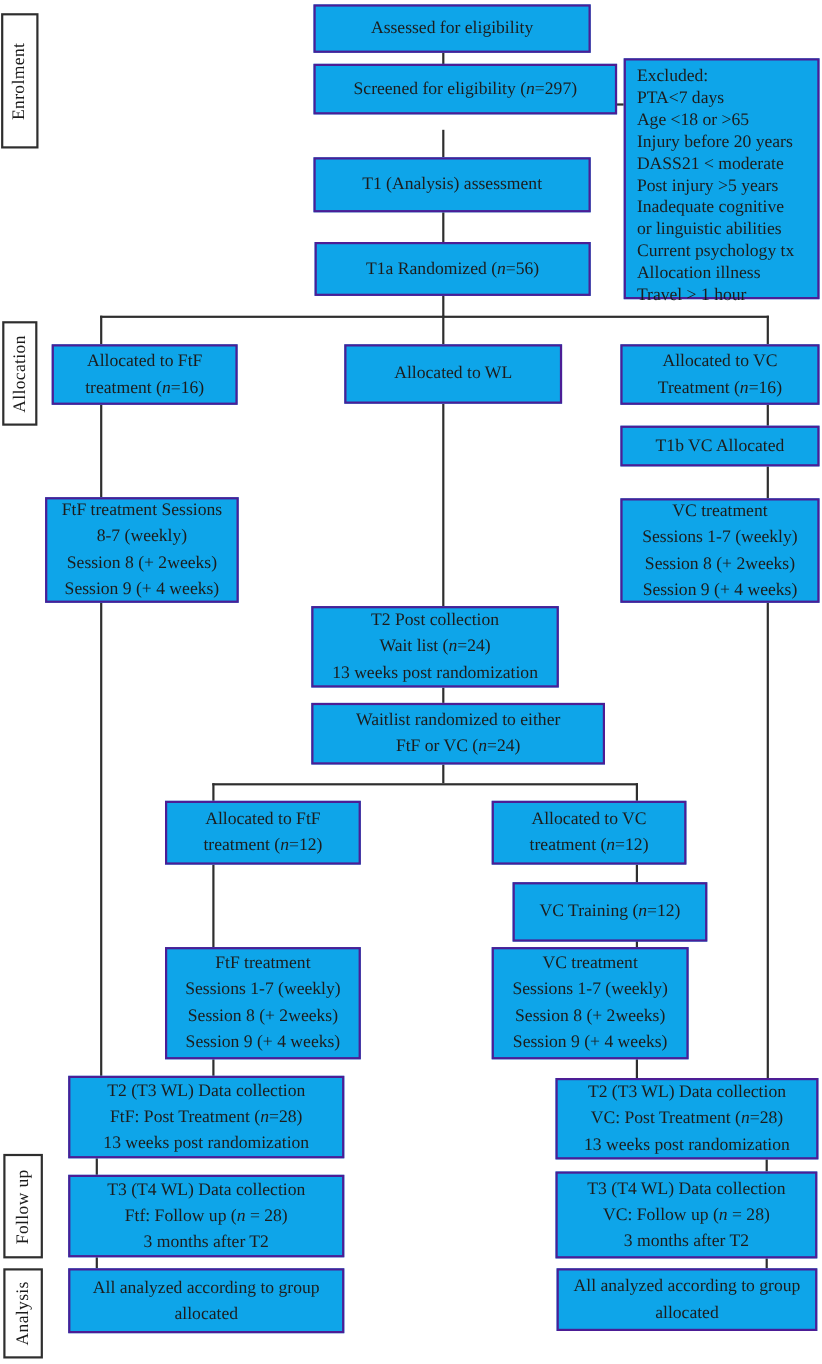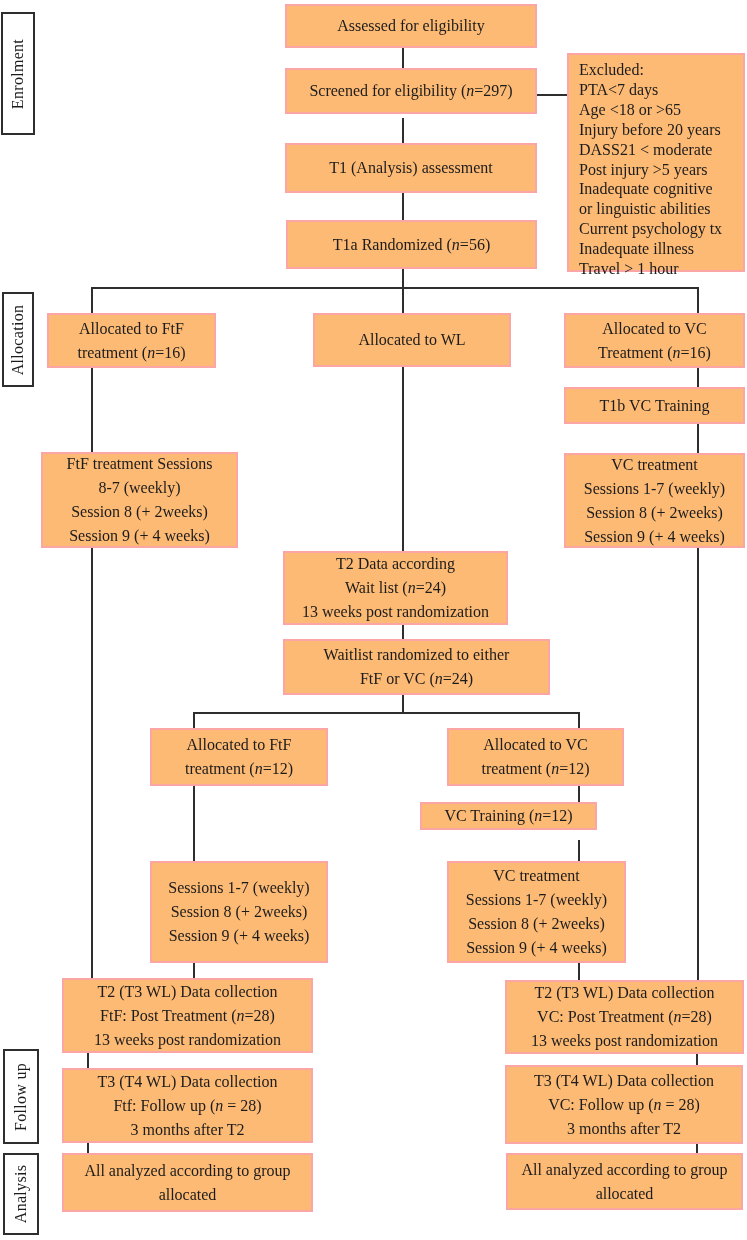--- a/index.html
+++ b/index.html
@@ -1,22 +1,22 @@
 <!DOCTYPE html>
 <html><head>
 <meta charset="utf-8">
 <style>
   html,body { margin:0; padding:0; background:#ffffff; }
   #fig {
     position:relative; width:747px; height:1240px; background:#ffffff;
     font-family:"Liberation Serif", serif; color:#1c1c1c; overflow:hidden;
   }
   .box {
-    position:absolute; box-sizing:border-box; background:#fdba74;
-    border:2px solid #fca5a5;
+    position:absolute; box-sizing:border-box; background:#0ea5e9;
+    border:2px solid #4c1d95;
     display:flex; flex-direction:column; align-items:center; justify-content:center;
     text-align:center; font-size:16px; line-height:24px;
   }
   .box .text-line { width:100%; }
   .box.align-left {
     align-items:flex-start; justify-content:flex-start; text-align:left;
     padding:5px 4px 4px 10px; line-height:19.9px;
   }
   .stage {
     position:absolute; box-sizing:border-box; background:#ffffff;
@@ -74,34 +74,34 @@
   <div class="vline" style="left:193px;top:963px;height:15px"></div>
   <div class="vline" style="left:578px;top:963px;height:17px"></div>
   <div class="vline" style="left:87px;top:1053px;height:15px"></div>
   <div class="vline" style="left:87px;top:1143px;height:10px"></div>
   <div class="vline" style="left:696px;top:1054px;height:11px"></div>
   <div class="vline" style="left:696px;top:1144px;height:9px"></div>
 
   <div class="box" style="left:285px;top:4px;width:252px;height:44px">
       <div class="text-line">Assessed for eligibility</div>
     </div>
-  <div class="box" style="left:285px;top:68px;width:252px;height:46px">
+  <div class="box" style="left:285px;top:58px;width:276px;height:46px">
       <div class="text-line">Screened for eligibility (<i>n</i>=297)</div>
     </div>
   <div class="box align-left" style="left:567px;top:53px;width:178px;height:219px">
       <div class="text-line">Excluded:</div>
       <div class="text-line">PTA&lt;7 days</div>
       <div class="text-line">Age &lt;18  or &gt;65</div>
       <div class="text-line">Injury before 20 years</div>
       <div class="text-line">DASS21 &lt; moderate</div>
       <div class="text-line">Post injury &gt;5 years</div>
       <div class="text-line">Inadequate cognitive</div>
       <div class="text-line">or linguistic abilities</div>
       <div class="text-line">Current psychology tx</div>
-      <div class="text-line">Inadequate illness</div>
+      <div class="text-line">Allocation illness</div>
       <div class="text-line">Travel &gt; 1 hour</div>
     </div>
   <div class="box" style="left:285px;top:143px;width:252px;height:50px">
       <div class="text-line">T1 (Analysis) assessment</div>
     </div>
   <div class="box" style="left:286px;top:220px;width:251px;height:49px">
       <div class="text-line">T1a Randomized (<i>n</i>=56)</div>
     </div>
 
   <div class="box" style="left:47px;top:313px;width:169px;height:55px">
@@ -109,57 +109,58 @@
       <div class="text-line">treatment (<i>n</i>=16)</div>
     </div>
   <div class="box" style="left:313px;top:313px;width:198px;height:54px">
       <div class="text-line">Allocated to WL</div>
     </div>
   <div class="box" style="left:564px;top:313px;width:181px;height:55px">
       <div class="text-line">Allocated to VC</div>
       <div class="text-line">Treatment (<i>n</i>=16)</div>
     </div>
   <div class="box" style="left:564px;top:387px;width:181px;height:37px">
-      <div class="text-line">T1b VC Training</div>
-    </div>
-
-  <div class="box" style="left:41px;top:452px;width:197px;height:96px">
+      <div class="text-line">T1b VC Allocated</div>
+    </div>
+
+  <div class="box" style="left:41px;top:452px;width:176px;height:96px">
       <div class="text-line">FtF treatment Sessions</div>
       <div class="text-line">8-7 (weekly)</div>
       <div class="text-line">Session 8 (+ 2weeks)</div>
       <div class="text-line">Session 9 (+ 4 weeks)</div>
     </div>
   <div class="box" style="left:564px;top:453px;width:181px;height:95px">
       <div class="text-line">VC treatment</div>
       <div class="text-line">Sessions 1-7 (weekly)</div>
       <div class="text-line">Session 8 (+ 2weeks)</div>
       <div class="text-line">Session 9 (+ 4 weeks)</div>
     </div>
 
   <div class="box" style="left:283px;top:551px;width:225px;height:74px">
-      <div class="text-line">T2 Data according</div>
+      <div class="text-line">T2 Post collection</div>
       <div class="text-line">Wait list (<i>n</i>=24)</div>
       <div class="text-line">13 weeks post randomization</div>
     </div>
   <div class="box" style="left:283px;top:639px;width:267px;height:56px">
       <div class="text-line">Waitlist randomized to either</div>
       <div class="text-line">FtF or VC (<i>n</i>=24)</div>
     </div>
   <div class="box" style="left:150px;top:728px;width:178px;height:58px">
       <div class="text-line">Allocated to FtF</div>
       <div class="text-line">treatment (<i>n</i>=12)</div>
     </div>
   <div class="box" style="left:447px;top:728px;width:177px;height:58px">
       <div class="text-line">Allocated to VC</div>
       <div class="text-line">treatment (<i>n</i>=12)</div>
     </div>
-  <div class="box" style="left:420px;top:802px;width:177px;height:28px">
+  <div class="box" style="left:466px;top:802px;width:177px;height:54px">
       <div class="text-line">VC Training (<i>n</i>=12)</div>
     </div>
   <div class="box" style="left:150px;top:861px;width:178px;height:102px">
+      <div class="text-line">FtF treatment</div>
       <div class="text-line">Sessions 1-7 (weekly)</div>
       <div class="text-line">Session 8 (+ 2weeks)</div>
       <div class="text-line">Session 9 (+ 4 weeks)</div>
     </div>
   <div class="box" style="left:447px;top:861px;width:179px;height:102px">
       <div class="text-line">VC treatment</div>
       <div class="text-line">Sessions 1-7 (weekly)</div>
       <div class="text-line">Session 8 (+ 2weeks)</div>
       <div class="text-line">Session 9 (+ 4 weeks)</div>
     </div>

